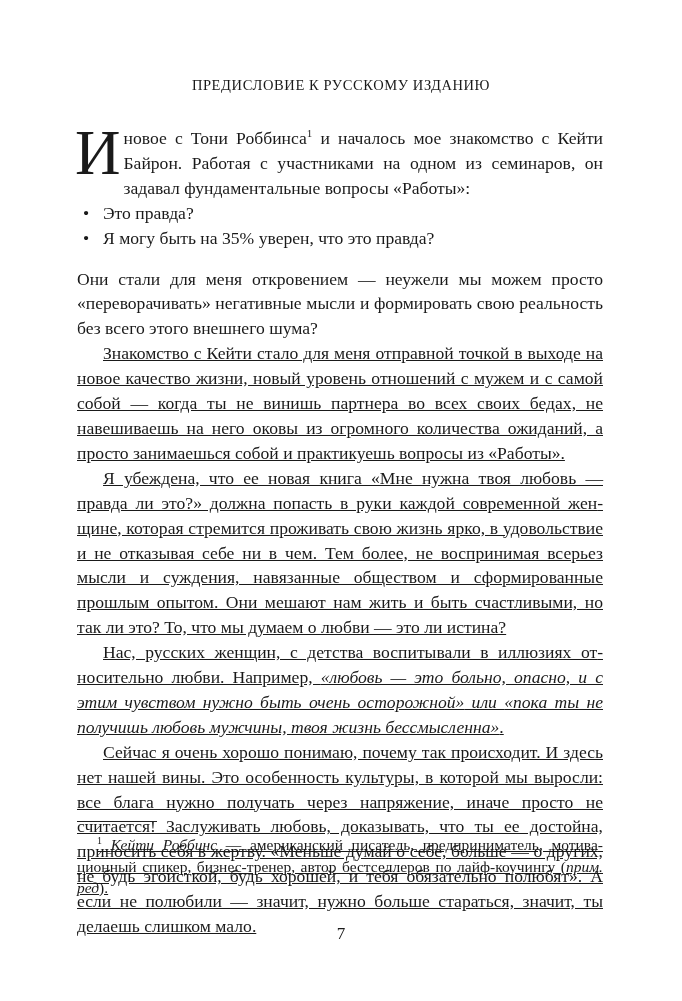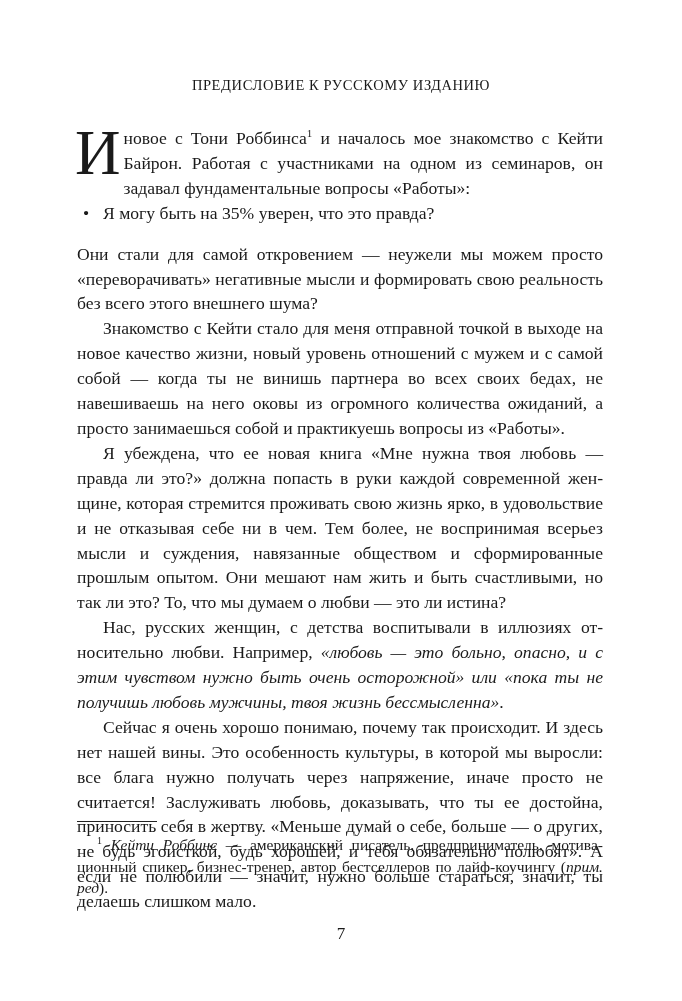--- a/index.html
+++ b/index.html
@@ -12,21 +12,21 @@
   .running-head {
     position: absolute; top: 77px; left: 0; width: 682px; text-align: center;
     font-family: "Liberation Serif", serif; font-size: 14.5px; letter-spacing: 0.6px;
   }
   .body-text {
     position: absolute; top: 126px; left: 77px; width: 526px;
     font-family: "Liberation Serif", serif; font-size: 17.6px; line-height: 24.9px;
     text-align: justify; hyphens: manual;
   }
   .body-text p { margin: 0; }
-  .indent { text-indent: 26px; }
+  .indent { text-indent: 26px; text-decoration: underline; }
   .dropcap {
     float: left; font-size: 63px; line-height: 46px; margin: 4px 3px 0 -2px;
     font-family: "Liberation Serif", serif;
   }
   .sup { font-size: 11px; vertical-align: 7px; line-height: 0; }
   ul.q { list-style: none; margin: 0; padding: 0 0 0 6px; }
   ul.q li { position: relative; padding-left: 20px; }
   ul.q li::before { content: "•"; position: absolute; left: 0; }
   .gap { height: 16px; }
   em { font-style: italic; }
@@ -48,24 +48,25 @@
 </style>
 </head>
 <body>
 
 <div class="page">
   <div class="running-head">ПРЕДИСЛОВИЕ К РУССКОМУ ИЗДАНИЮ</div>
 
   <div class="body-text">
     <p><span class="dropcap">И</span><span>новое с Тони Роббинса</span><span class="sup">1</span><span> и началось мое знакомство с Кейти Байрон. Работая с участниками на одном из семинаров, он задавал фундаментальные вопросы «Работы»:</span></p>
     <ul class="q">
+      <li>Это правда?</li>
       <li>Я могу быть на 35% уверен, что это правда?</li>
     </ul>
     <div class="gap"></div>
-    <p>Они стали для самой откровением — неужели мы можем просто «переворачивать» негативные мысли и формировать свою реаль­ность без всего этого внешнего шума?</p>
+    <p>Они стали для меня откровением — неужели мы можем просто «переворачивать» негативные мысли и формировать свою реаль­ность без всего этого внешнего шума?</p>
     <p class="indent">Знакомство с Кейти стало для меня отправной точкой в выходе на новое качество жизни, новый уровень отношений с мужем и с самой собой — когда ты не винишь партнера во всех своих бедах, не навешиваешь на него оковы из огромного количества ожиданий, а просто занимаешься собой и практикуешь вопросы из «Работы».</p>
     <p class="indent">Я убеждена, что ее новая книга «Мне нужна твоя любовь — правда ли это?» должна попасть в руки каждой современной жен­щине, которая стремится проживать свою жизнь ярко, в удоволь­ствие и не отказывая себе ни в чем. Тем более, не воспринимая всерьез мысли и суждения, навязанные обществом и сформирован­ные прошлым опытом. Они мешают нам жить и быть счастливыми, но так ли это? То, что мы думаем о любви — это ли истина?</p>
     <p class="indent"><span>Нас, русских женщин, с детства воспитывали в иллюзиях от­носительно любви. Например, </span><em>«любовь — это больно, опасно, и с этим чувством нужно быть очень осторожной»</em><em> или </em><em>«пока ты не получишь любовь мужчины, твоя жизнь бессмысленна»</em><span>.</span></p>
     <p class="indent">Сейчас я очень хорошо понимаю, почему так происходит. И здесь нет нашей вины. Это особенность культуры, в которой мы выросли: все блага нужно получать через напряжение, иначе просто не считается! Заслуживать любовь, доказывать, что ты ее достойна, приносить себя в жертву. «Меньше думай о себе, больше — о дру­гих, не будь эгоисткой, будь хорошей, и тебя обязательно полюбят». А если не полюбили — значит, нужно больше стараться, значит, ты делаешь слишком мало.</p>
   </div>
 
   <div class="footnote-rule"></div>
 
   <div class="footnote">
     <p class="indent" style="margin:0"><span class="fn-sup">1</span> <em>Кейти Роббинс</em><span> — американский писатель, предприниматель, мотива­ционный спикер, бизнес-тренер, автор бестселлеров по лайф-коучингу (</span><em>прим. ред</em><span>).</span></p>

